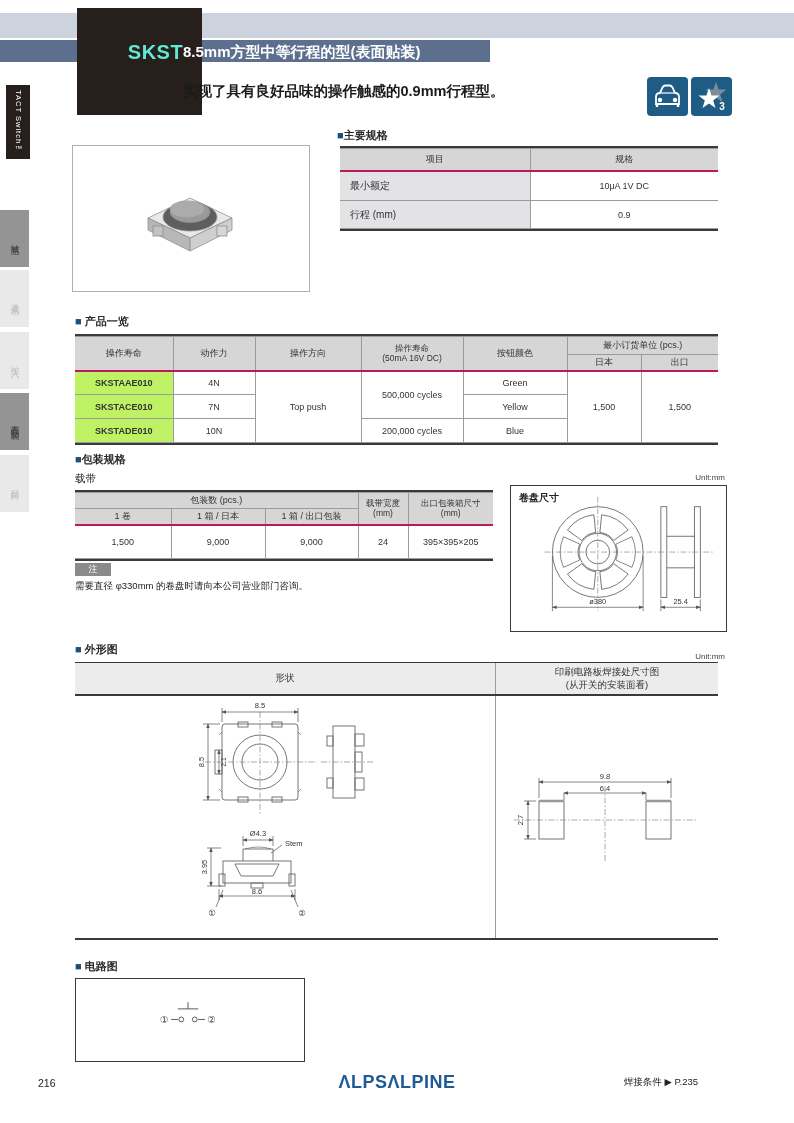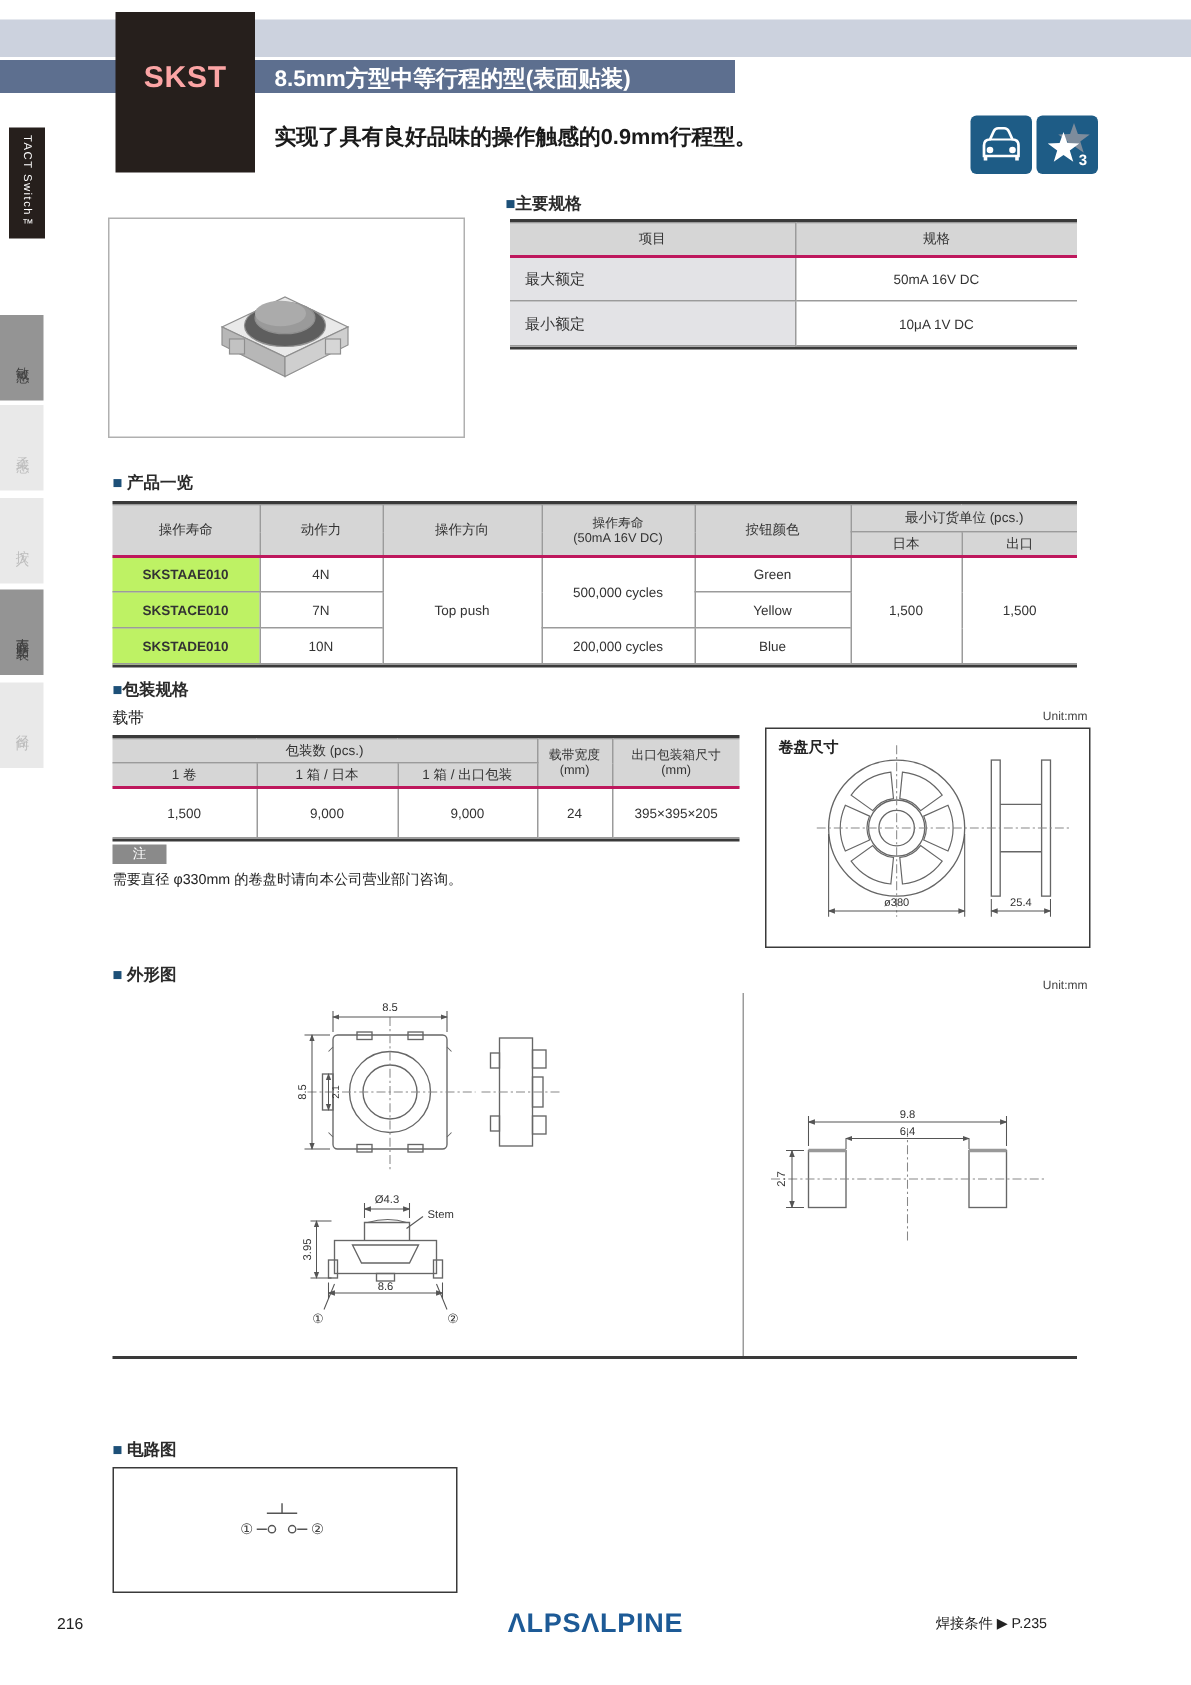--- a/index.html
+++ b/index.html
@@ -2,22 +2,22 @@
 <html><head>
 <meta charset="utf-8">
 <style>
   html,body{margin:0;padding:0;background:#fff;}
   body{font-family:"Liberation Sans","DejaVu Sans",sans-serif;color:#2b2b2b;}
   #page{position:relative;width:794px;height:1123px;background:#fff;overflow:hidden;}
   .abs{position:absolute;}
   
   .band{left:0;top:13px;width:794px;height:25px;background:#ccd2de;}
   .titlebar{left:0;top:40px;width:490px;height:22px;background:#5d6f8f;}
-  .skst-box{left:77px;top:8px;width:93px;height:107px;background:#261f1c;color:#fca5a5;
-    font-weight:bold;font-size:20px;text-align:center;letter-spacing:.5px;}
+  .skst-box{left:77px;top:8px;width:93px;height:107px;background:#261f1c;color:#5eead4;
+    font-weight:bold;font-size:20px;text-align:center;letter-spacing:.5px;padding-left:32px;}
   .skst-box span{display:block;margin-top:33px;}
   .h-title{left:183px;top:43px;color:#fff;font-weight:bold;font-size:15px;}
   .h-sub{left:183px;top:82px;color:#1a1a1a;font-weight:bold;font-size:14.5px;}
   .app-icon{width:41px;height:39px;background:#1e5c86;border-radius:4px;}
   
   .tact-box{left:6px;top:85px;width:24px;height:74px;background:#261f1c;color:#fff;}
   .tact-box span{writing-mode:vertical-rl;font-size:7.5px;letter-spacing:1px;margin:5px 0 0 8px;display:block;}
   .tab{left:0;width:29px;height:57px;display:flex;align-items:center;justify-content:center;}
   .tab span{writing-mode:vertical-rl;text-orientation:upright;font-size:9px;letter-spacing:2px;}
   .tab.dark{background:#949494;color:#3f3f3f;}
@@ -135,26 +135,26 @@
           <col style="width:188px">
         </colgroup>
       <thead>
         <tr style="height:22px;">
           <th>项目</th>
           <th>规格</th>
         </tr>
       </thead>
       <tbody>
         <tr style="height:30px;">
-          <td class="item">最大额定</td>
-          <td>50mA 16V DC</td>
-        </tr>
-        <tr style="height:30px;">
           <td class="item">最小额定</td>
           <td>10μA 1V DC</td>
+        </tr>
+        <tr style="height:28px;">
+          <td class="item">行程 (mm)</td>
+          <td>0.9</td>
         </tr>
       </tbody>
     </table>
   </div>
 
   <div class="abs sec" style="left:75px;top:314px;">
     <span class="mk">■</span><span> 产品一览</span>
   </div>
   <div class="abs twrap" style="left:75px;top:334px;width:643px;">
     <table class="prod-table">
@@ -292,20 +292,27 @@
       <text x="88" y="119" font-size="7.5" fill="#333" text-anchor="middle">ø380</text>
       <text x="172" y="119" font-size="7.5" fill="#333" text-anchor="middle">25.4</text>
     </svg>
   </div>
 
   <div class="abs sec" style="left:75px;top:642px;">
     <span class="mk">■</span><span> 外形图</span>
   </div>
   <div class="abs unit" style="left:625px;top:652px;width:100px;text-align:right;">Unit:mm</div>
   <div class="abs" style="left:75px;top:662px;width:643px;">
+    <div class="ol-head" style="height:31px;">
+      <div class="c" style="width:420px;border-right:1px solid #9b9b9b;">形状</div>
+      <div class="c" style="width:222px;">
+        <div>印刷电路板焊接处尺寸图</div>
+        <div>(从开关的安装面看)</div>
+      </div>
+    </div>
     <div class="ol-body" style="height:242px;">
       <div class="vline" style="left:420px;top:0;height:242px;"></div>
 
       <svg class="abs" style="left:0;top:0;" width="420" height="242" viewBox="0 0 420 242">
         <defs>
           <marker id="arA" viewBox="0 0 8 8" refX="7" refY="4" markerWidth="7" markerHeight="7" orient="auto-start-reverse">
             <path d="M0 1 L8 4 L0 7 z" fill="#555"></path>
           </marker>
         </defs>
 

